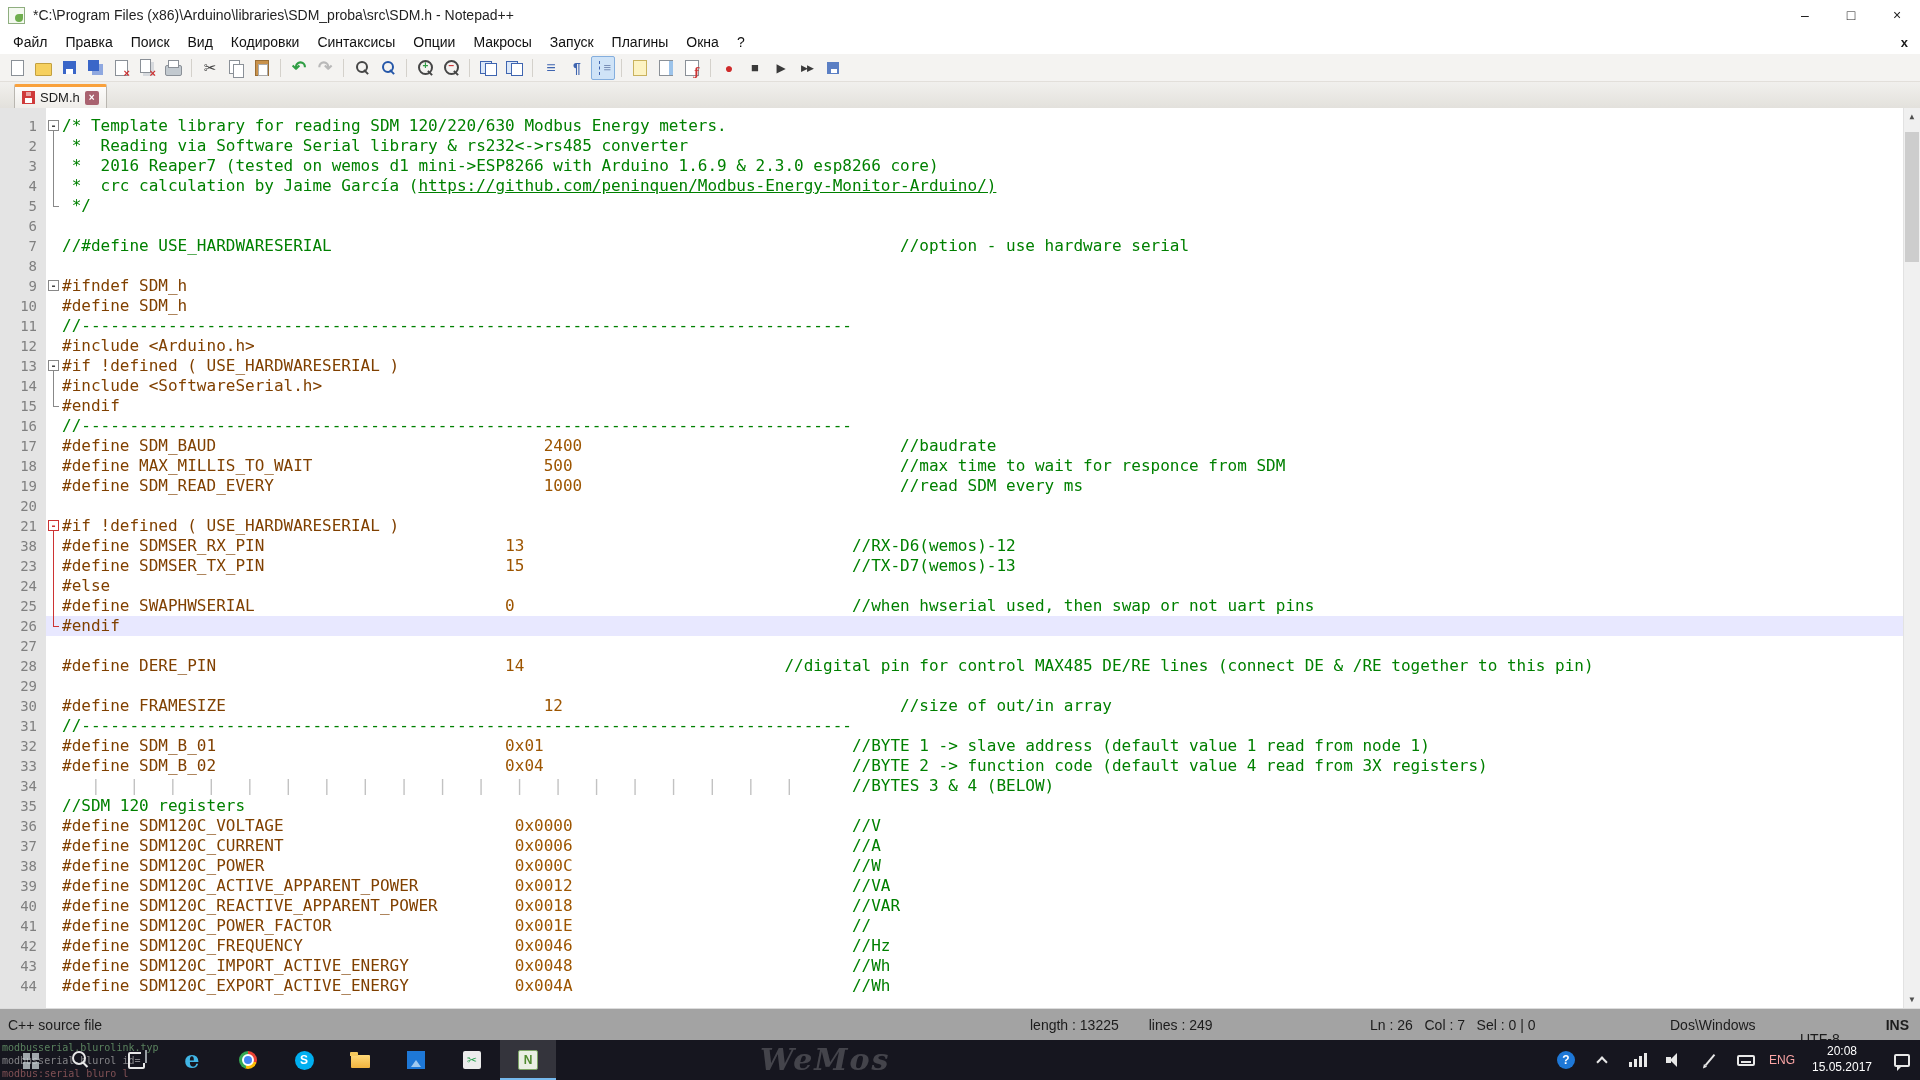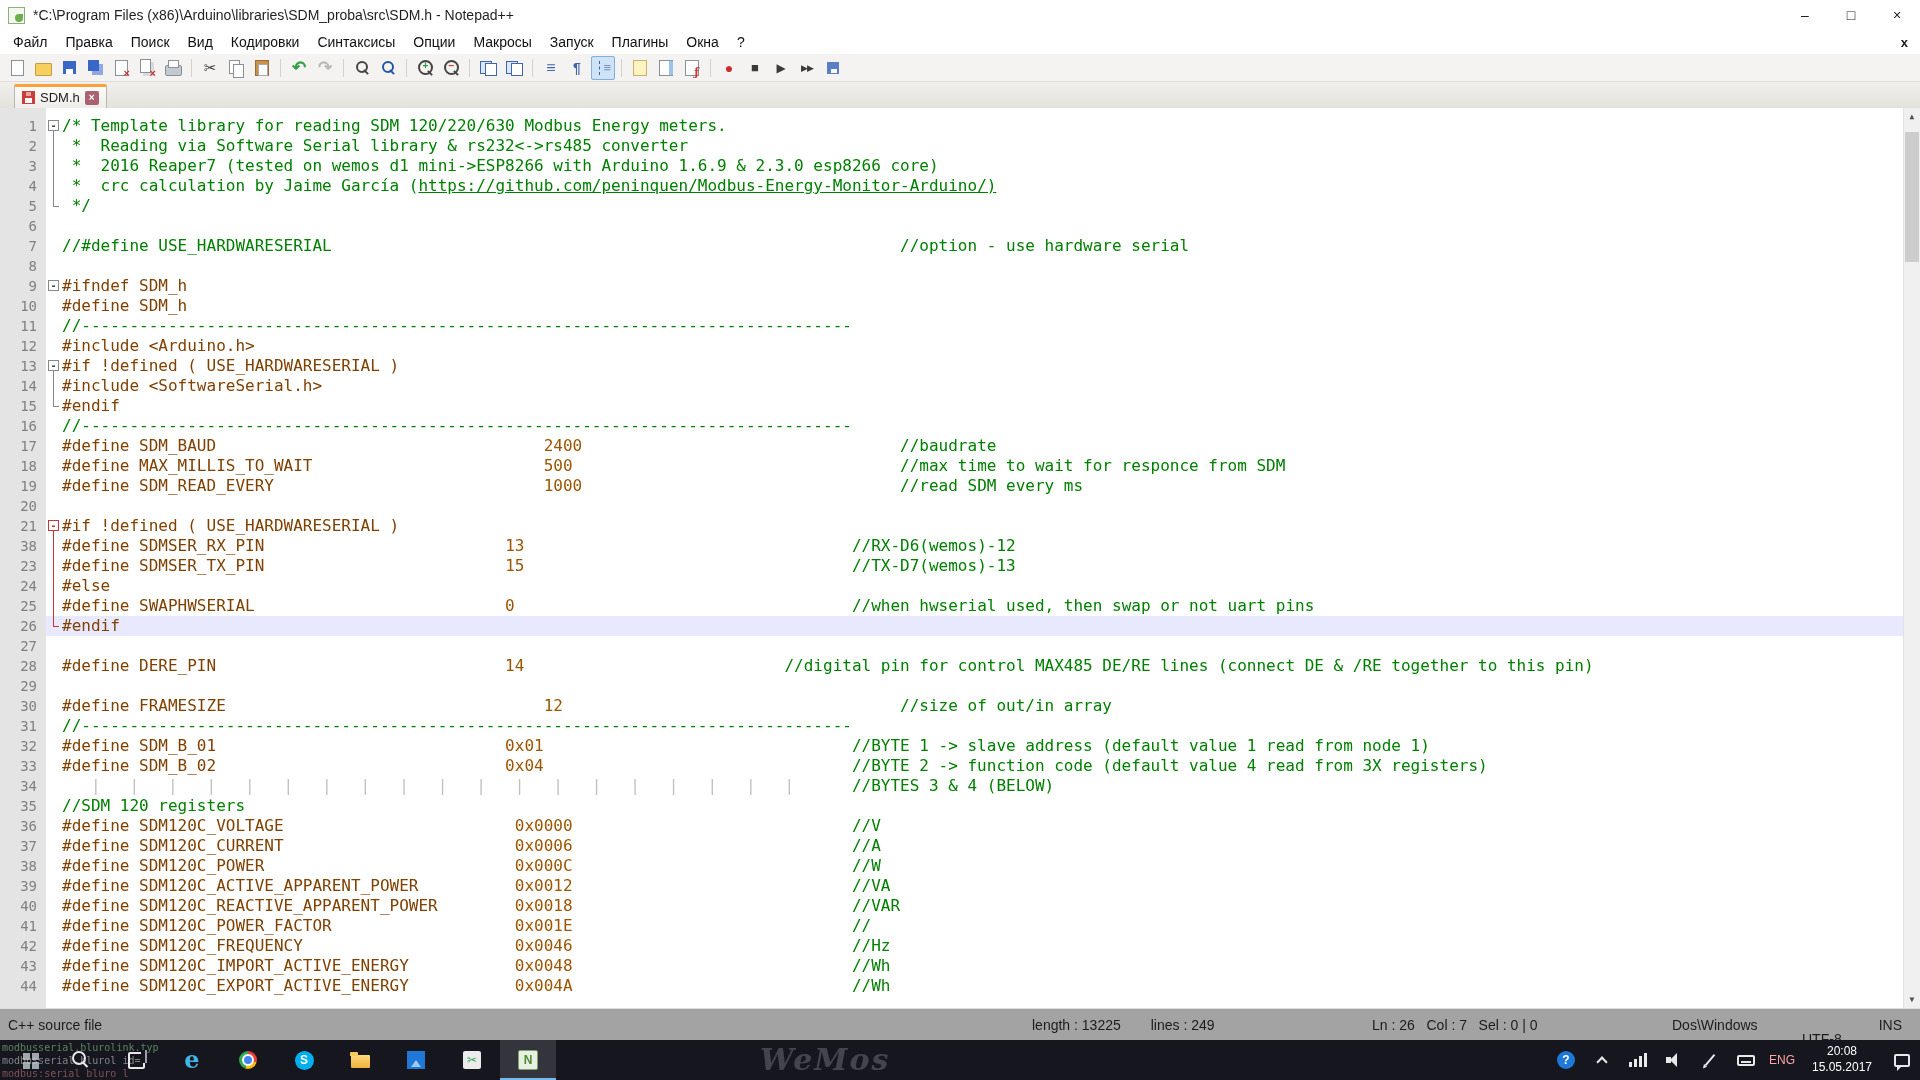--- a/index.html
+++ b/index.html
@@ -105,27 +105,27 @@
   .fa .fb { border-color:#cc3333; color:#cc3333; }
 
   .vsb { width:17px; flex:none; background:#f0f0f0; border-left:1px solid #e2e2e2; position:relative; }
   .vsb .ar { height:17px; display:flex; align-items:center; justify-content:center; color:#505050; font-size:8px; }
   .vsb .ar.down { position:absolute; bottom:0; left:0; right:0; }
   .vsb .th { position:absolute; top:24px; left:1px; right:1px; height:130px; background:#cdcdcd; }
 
   
   .statusbar { position:absolute; top:1008px; left:0; width:1920px; height:32px; background:#a3a3a3; border-top:1px solid #dcdcdc;
     display:flex; align-items:center; font-size:14px; color:#1c1c1c; }
-  .sseg { height:32px; display:flex; align-items:center; padding:0 16px; border-left:6px solid #a3a3a3; white-space:pre; }
+  .sseg { height:32px; display:flex; align-items:center; padding:0 16px; border-left:4px solid #a3a3a3; white-space:pre; }
   .sseg.doc { flex:1; border-left:none; padding-left:8px; }
   .sseg.len { width:340px; gap:30px; }
   .sseg.pos { width:300px; }
   .sseg.eol { width:130px; }
   .sseg.enc { width:86px;margin-top:29px; }
-  .sseg.ins { width:54px; justify-content:flex-end; padding-right:18px; }
+  .sseg.ins { width:54px; justify-content:flex-end; padding-right:11px;font-weight:bold; }
 
   
   .taskbar { position:absolute; top:1040px; left:0; width:1920px; height:40px; background:#16161f; display:flex; align-items:stretch; color:#eaeaea; overflow:hidden; }
   .wallfrag { position:absolute; left:2px; top:1px; width:170px; font:10px/13px "DejaVu Sans Mono",monospace; opacity:.55; pointer-events:none; }
   .wallfrag div:nth-child(1){ color:#8fd68f; } .wallfrag div:nth-child(2){ color:#d8d8d8; } .wallfrag div:nth-child(3){ color:#d67f7f; }
   .watermark { position:absolute; left:760px; top:2px; font:bold italic 30px "DejaVu Serif",serif; color:rgba(255,255,255,.20); pointer-events:none; letter-spacing:2px; }
   .tb-apps { display:flex; align-items:stretch; margin-left:52px; position:relative; }
   .tb-app { width:56px; display:flex; align-items:center; justify-content:center; position:relative; }
   .tb-app.active { background:rgba(255,255,255,.13); box-shadow:inset 0 -2px 0 #76b9ed; }
   .start-btn { position:absolute; left:8px; top:0; width:44px; height:40px; display:flex; align-items:center; justify-content:center; opacity:.75; }

